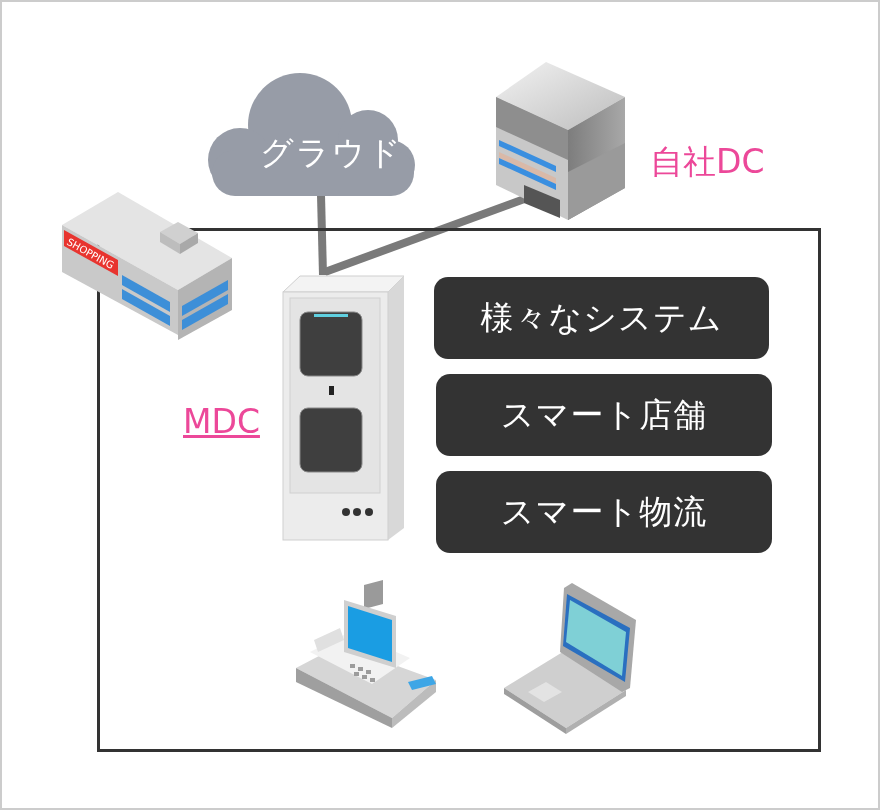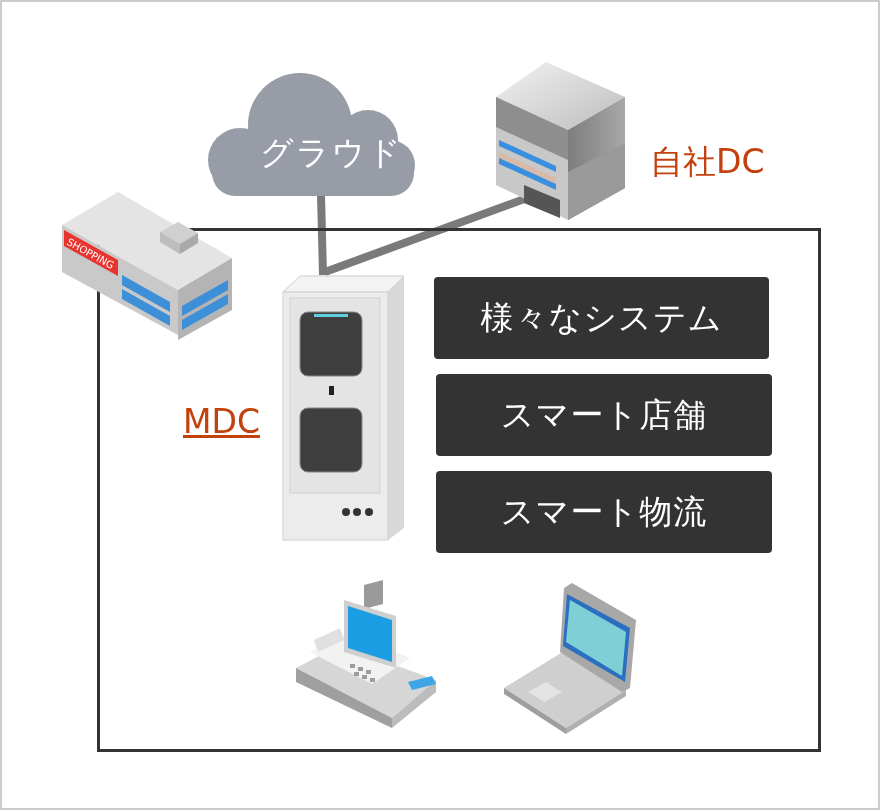--- a/index.html
+++ b/index.html
@@ -1,22 +1,22 @@
 <!DOCTYPE html>
 <html><head>
 <meta charset="utf-8">
 <style>
   html, body { margin: 0; padding: 0; }
   body { width: 880px; height: 810px; background: #ffffff; position: relative; overflow: hidden;
          font-family: "DejaVu Sans", "Liberation Sans", sans-serif; }
   .outer { position: absolute; left: 0; top: 0; width: 876px; height: 806px; border: 2px solid #cccccc; background: #fff; }
   .frame { position: absolute; left: 97px; top: 228px; width: 718px; height: 518px; border: 3px solid #333333; }
   svg.layer { position: absolute; left: 0; top: 0; }
-  .label { position: absolute; color: #c2410c; font-size: 34px; white-space: nowrap; }
-  .pill { position: absolute; background: #333333; color: #ffffff; border-radius: 4px;
+  .label { position: absolute; color: #ec4899; font-size: 34px; white-space: nowrap; }
+  .pill { position: absolute; background: #333333; color: #ffffff; border-radius: 14px;
           display: flex; align-items: center; justify-content: center; font-size: 33px; letter-spacing: 1px; }
   .cloud-text { position: absolute; color: #ffffff; font-size: 33px; letter-spacing: 2px; white-space: nowrap; }
 </style>
 </head>
 <body>
 
 <div class="outer"></div>
 
 <svg class="layer" width="880" height="810">
   <line x1="321" y1="195" x2="323" y2="275" stroke="#7a7a7a" stroke-width="8"></line>

